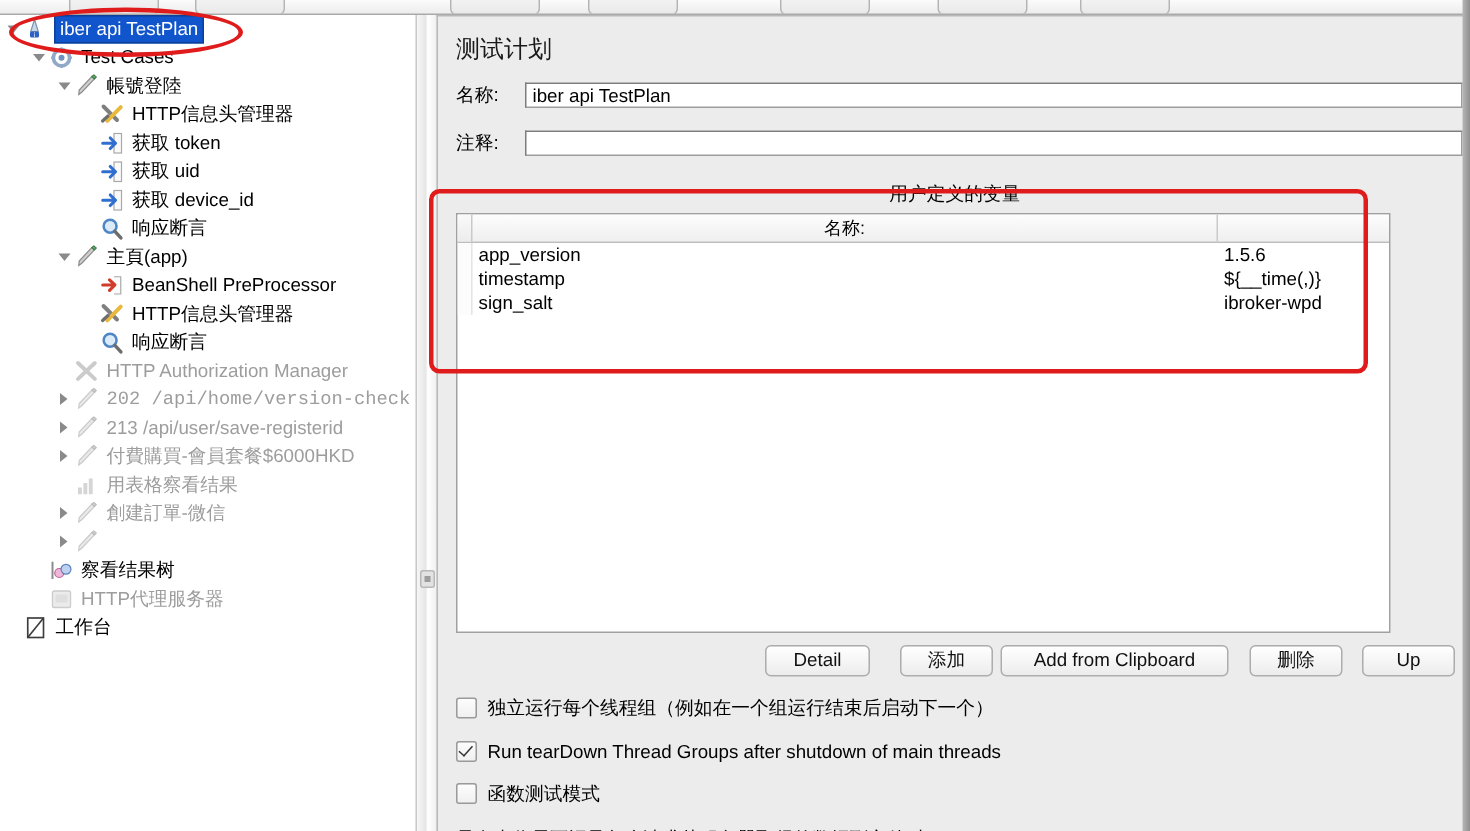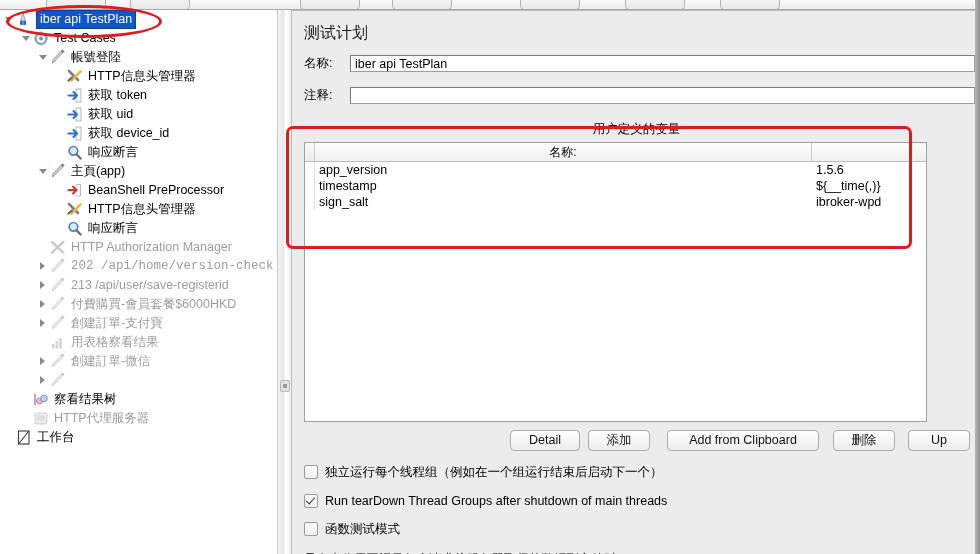--- a/index.html
+++ b/index.html
@@ -308,28 +308,20 @@
             </svg></span>
           <span class="lbl">213  /api/user/save-registerid</span>
         </div>
         <div class="tree-row dim" style="padding-left: 38px;">
           <span class="tgl right"></span>
           <span class="ico"><svg width="18" height="17" viewBox="0 0 18 17">
               <path d="M3.5 14 L5.5 12.5 L14 3.6 L12.2 2 L3.8 11 Z" fill="#cfcfcf" stroke="#8b8b8b" stroke-width=".8"></path>
               <path d="M12.2 2 L14 3.6 L15.2 2.3 L13.6 .9 Z" fill="#63b06b" stroke="#3f7a46" stroke-width=".7"></path>
             </svg></span>
           <span class="lbl">付費購買-會員套餐$6000HKD</span>
-        </div>
-        <div class="tree-row dim" style="padding-left: 38px;">
-          <span class="tgl right"></span>
-          <span class="ico"><svg width="18" height="17" viewBox="0 0 18 17">
-              <path d="M3.5 14 L5.5 12.5 L14 3.6 L12.2 2 L3.8 11 Z" fill="#cfcfcf" stroke="#8b8b8b" stroke-width=".8"></path>
-              <path d="M12.2 2 L14 3.6 L15.2 2.3 L13.6 .9 Z" fill="#63b06b" stroke="#3f7a46" stroke-width=".7"></path>
-            </svg></span>
-          <span class="lbl">創建訂單-支付寶</span>
         </div>
         <div class="tree-row dim" style="padding-left: 38px;">
           <span class="tgl"></span>
           <span class="ico"><svg width="18" height="17" viewBox="0 0 18 17">
               <rect x="3" y="10" width="2.6" height="4.5" fill="#9aa6b3"></rect>
               <rect x="6.6" y="7" width="2.6" height="7.5" fill="#9aa6b3"></rect>
               <rect x="10.2" y="4" width="2.6" height="10.5" fill="#9aa6b3"></rect>
             </svg></span>
           <span class="lbl">用表格察看结果</span>
         </div>
@@ -417,21 +409,21 @@
           <div class="trow">
             <div class="rowgut"></div>
             <div class="td c1">sign_salt</div>
             <div class="td c2">ibroker-wpd</div>
           </div>
         </div>
     </div>
 
     <div class="btn-row" id="btn-row">
         <div class="btn" style="left: 218px; width: 70px;">Detail</div>
-        <div class="btn" style="left: 296px; width: 62px;">添加</div>
+        <div class="btn" style="left: 308px; width: 62px;">添加</div>
         <div class="btn" style="left: 375px; width: 152px;">Add from Clipboard</div>
         <div class="btn" style="left: 541px; width: 62px;">删除</div>
         <div class="btn" style="left: 616px; width: 62px;">Up</div>
       </div>
 
     <div id="options">
         <div class="cb-row" style="top: 452px;">
           <span class="cbox"></span>
           <span class="cb-text">独立运行每个线程组（例如在一个组运行结束后启动下一个）</span>
         </div>

